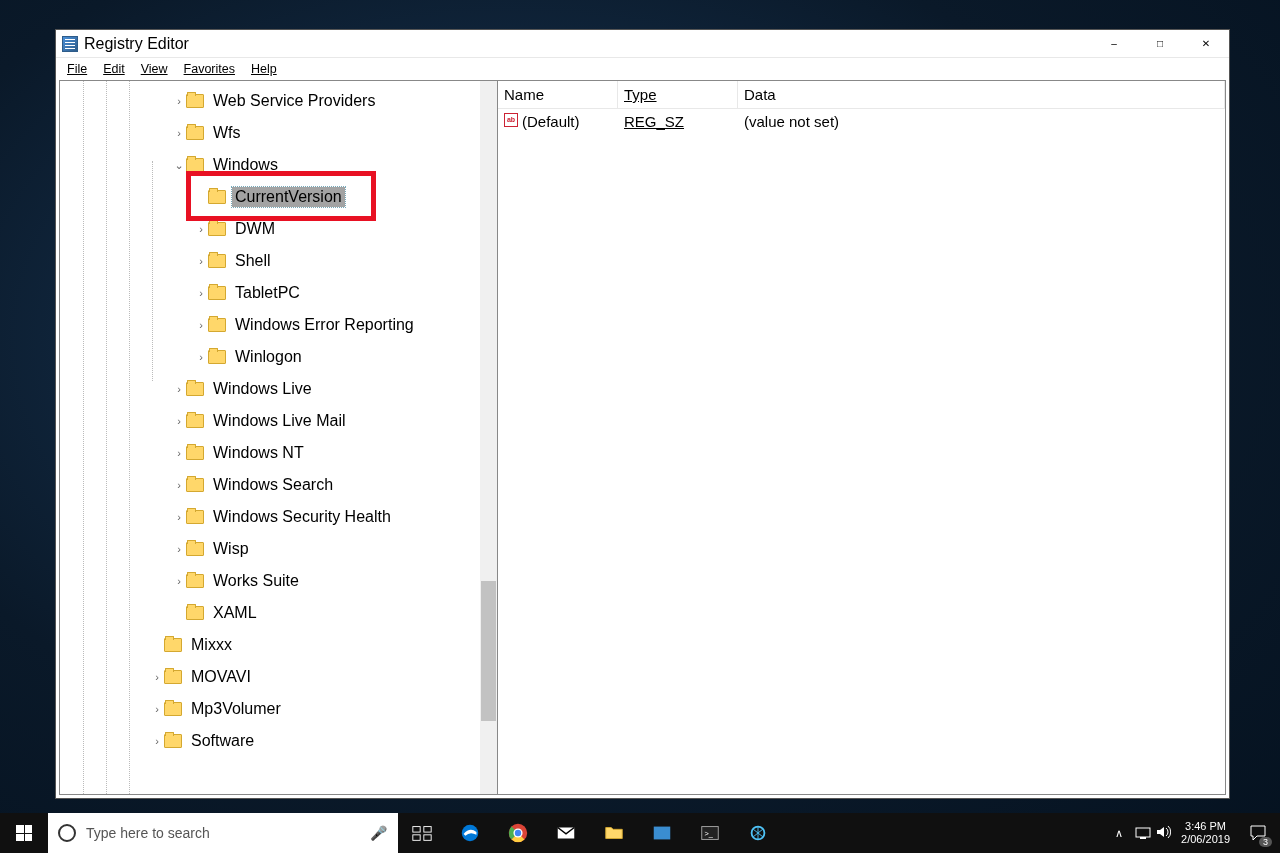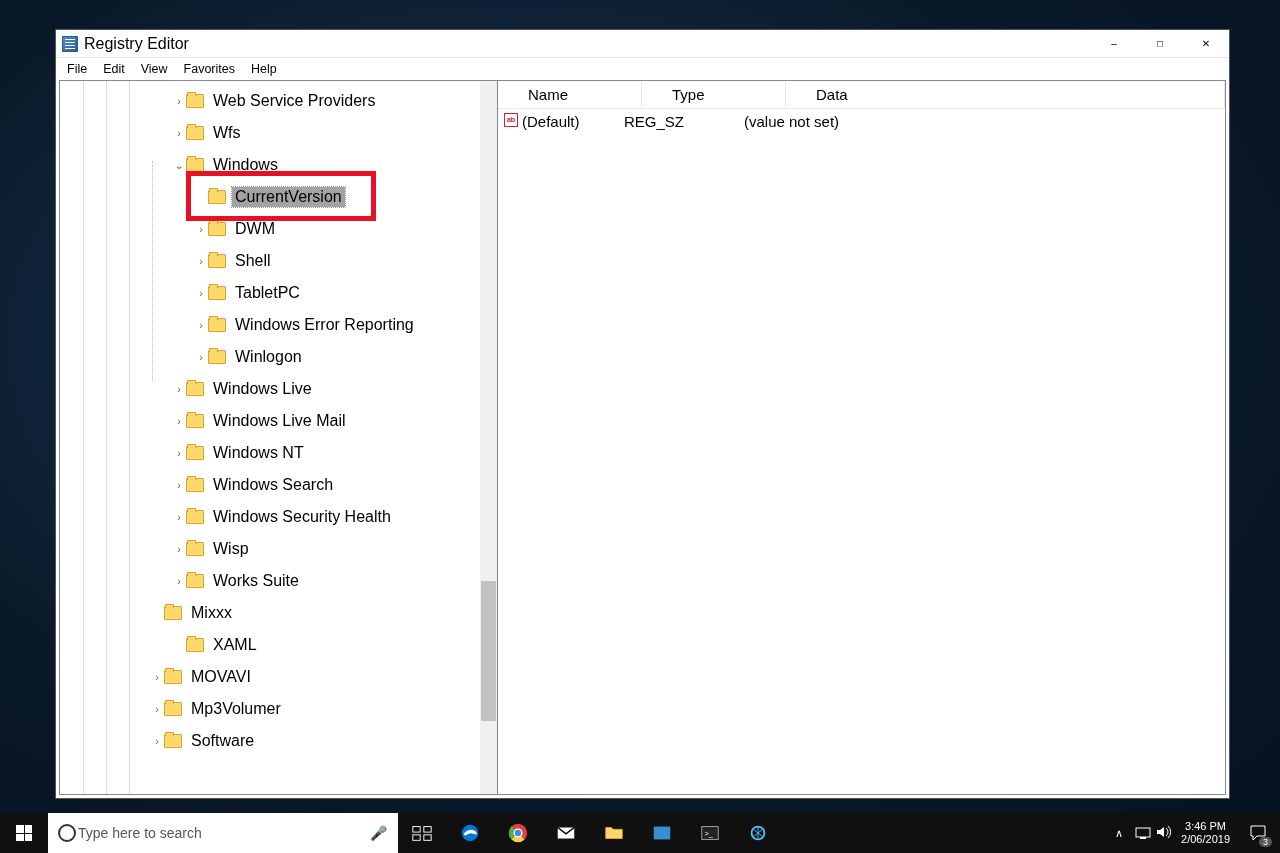--- a/index.html
+++ b/index.html
@@ -27,39 +27,39 @@
   .titlebar .regedit-icon::after{
     content:""; position:absolute; inset:2px;
     background: repeating-linear-gradient(0deg,#fff 0 1px,transparent 1px 3px);
   }
   .titlebar .title { font-size: 16px; color: #000; }
   .winbtns { margin-left: auto; display: flex; }
   .winbtn { width: 46px; height: 28px; display:flex; align-items:center; justify-content:center; font-family: "Segoe MDL2 Assets", sans-serif; font-size:10px; }
 
   .menubar {
     height: 22px; display: flex; align-items: center; gap: 2px;
-    padding: 0 4px; font-size: 12.5px; background:#fff;
+    padding: 0 4px; font-size: 12.5px; background:#fff;text-decoration:underline;
   }
   .menuitem { padding: 2px 7px; }
 
   .addressbar {
     height: 28px; border: 1px solid #888; margin: 2px 3px 3px 3px;
     display:flex; align-items:center; padding: 0 6px;
     font-size: 15.5px; background:#fff;
   }
 
   .panes { flex:1; display:flex; border:1px solid #888; margin:0 3px 3px 3px; overflow:hidden;}
   .treepane { width: 438px; border-right:1px solid #888; position:relative; overflow:hidden; background:#fff;}
   .tree-scroll { position:absolute; inset:0; overflow:hidden; }
   .scrollbar { position:absolute; right:0; top:0; width:17px; height:100%; background:#f0f0f0;}
   .scrollbar .thumb{ position:absolute; left:1px; right:1px; top:500px; height:140px; background:#c2c2c2;}
   .listpane { flex:1; background:#fff; }
   .listhead { display:flex; font-size:15px; height:28px; align-items:center; border-bottom:1px solid #e8e8e8;}
-  .listhead > div { padding-left:6px; border-right:1px solid #e8e8e8; height:100%; display:flex; align-items:center;margin-left:24px;}
-  .col-name{width:120px;} .col-type{width:120px;} .col-data{flex:1;}
+  .listhead > div { padding-left:6px; border-right:1px solid #e8e8e8; height:100%; display:flex; align-items:center;}
+  .col-name{width:120px;} .col-type{width:120px;text-decoration:underline;} .col-data{flex:1;}
   .listrow { display:flex; font-size:15px; height:24px; align-items:center;}
   .listrow > div{ padding-left:6px;}
   .listrow .col-name{display:flex;align-items:flex-start;gap:4px;}
   .ab-icon{width:14px;height:14px;border:1px solid #c23;background:#fff;display:flex;align-items:center;justify-content:center;font-size:7px;color:#c23;font-weight:bold;}
 
   .tree-items { padding-top:4px; padding-left: 0; position:relative;}
   .tree-row { display:flex; align-items:center; height:32px; font-size:16px; position:relative; white-space:nowrap;}
   .tree-row .exp { width:14px; text-align:center; color:#666; font-size:11px; margin-right:0px;}
   .tree-row .folder { width:18px; height:14px; background:#ffd76a; border:1px solid #d4a830; border-radius:1px; margin-right:6px; position:relative;}
   .tree-row .folder::before{content:"";position:absolute;top:-3px;left:0;width:7px;height:3px;background:#ffd76a;border:1px solid #d4a830;border-bottom:none;border-radius:1px 1px 0 0;}
@@ -69,21 +69,21 @@
   .vguide{position:absolute;top:0;bottom:0;border-left:1px dotted #bbb;}
 
   
   .taskbar {
     position:absolute; left:0; right:0; bottom:0; height:40px;
     background:#101010; display:flex; align-items:center; color:#fff;
   }
   .tb-start{width:48px;height:40px;display:flex;align-items:center;justify-content:center;}
   .winlogo{width:16px;height:16px;display:grid;grid-template:1fr 1fr/1fr 1fr;gap:1px;}
   .winlogo span{background:#fff;}
-  .tb-search{width:350px;height:40px;background:#fff;color:#555;display:flex;align-items:center;padding:0 10px;font-size:14px;gap:2px;}
+  .tb-search{width:350px;height:40px;background:#fff;color:#555;display:flex;align-items:center;padding:0 10px;font-size:14px;gap:10px;}
   .tb-search .cortana{width:18px;height:18px;border:2px solid #333;border-radius:50%;}
   .tb-search .mic{margin-left:auto;font-size:14px;color:#333;}
   .tb-icons{display:flex;align-items:center;height:40px;}
   .tb-icon{width:48px;height:40px;display:flex;align-items:center;justify-content:center;}
   .tb-icon svg{width:22px;height:22px;}
   .systray{margin-left:auto;display:flex;align-items:center;height:40px;gap:4px;padding-right:4px;font-size:11px;}
   .systray .chev{padding:0 8px;}
   .systray .clock{text-align:center;line-height:1.2;padding:0 6px;}
   .notif{width:24px;height:24px;position:relative;display:flex;align-items:center;justify-content:center;margin:0 6px;}
   .notif .badge{position:absolute;right:-2px;bottom:-2px;background:#555;border-radius:8px;font-size:9px;padding:0 4px;}
@@ -191,27 +191,27 @@
             <div class="tree-row" style="padding-left: 112px;">
               <span class="exp">›</span>
               <span class="folder"></span>
               <span class="label">Wisp</span>
             </div>
             <div class="tree-row" style="padding-left: 112px;">
               <span class="exp">›</span>
               <span class="folder"></span>
               <span class="label">Works Suite</span>
             </div>
+            <div class="tree-row" style="padding-left: 126px;">
+              <span class="folder"></span>
+              <span class="label">XAML</span>
+            </div>
             <div class="tree-row" style="padding-left: 104px;">
               <span class="folder"></span>
               <span class="label">Mixxx</span>
-            </div>
-            <div class="tree-row" style="padding-left: 126px;">
-              <span class="folder"></span>
-              <span class="label">XAML</span>
             </div>
             <div class="tree-row" style="padding-left: 90px;">
               <span class="exp">›</span>
               <span class="folder"></span>
               <span class="label">MOVAVI</span>
             </div>
             <div class="tree-row" style="padding-left: 90px;">
               <span class="exp">›</span>
               <span class="folder"></span>
               <span class="label">Mp3Volumer</span>

